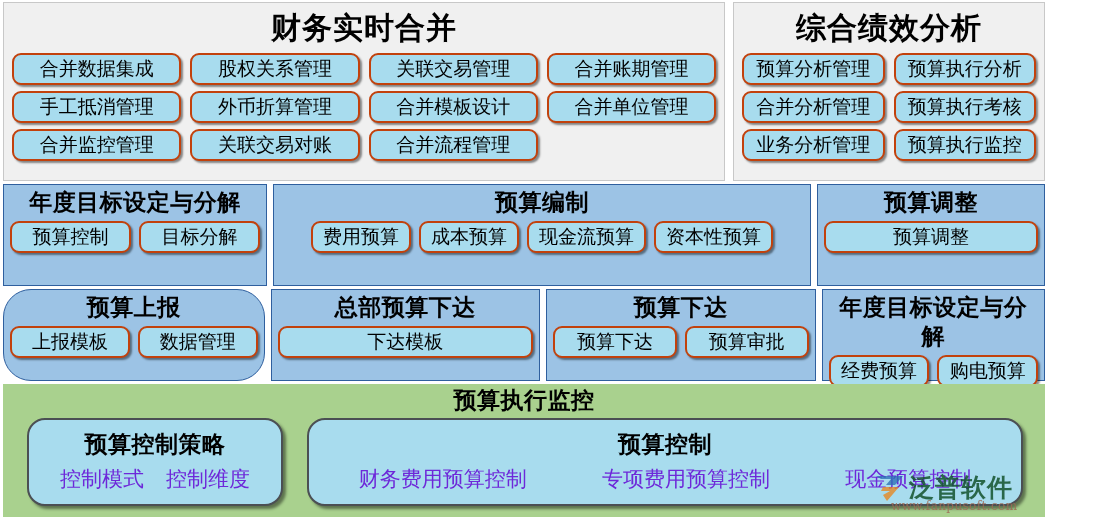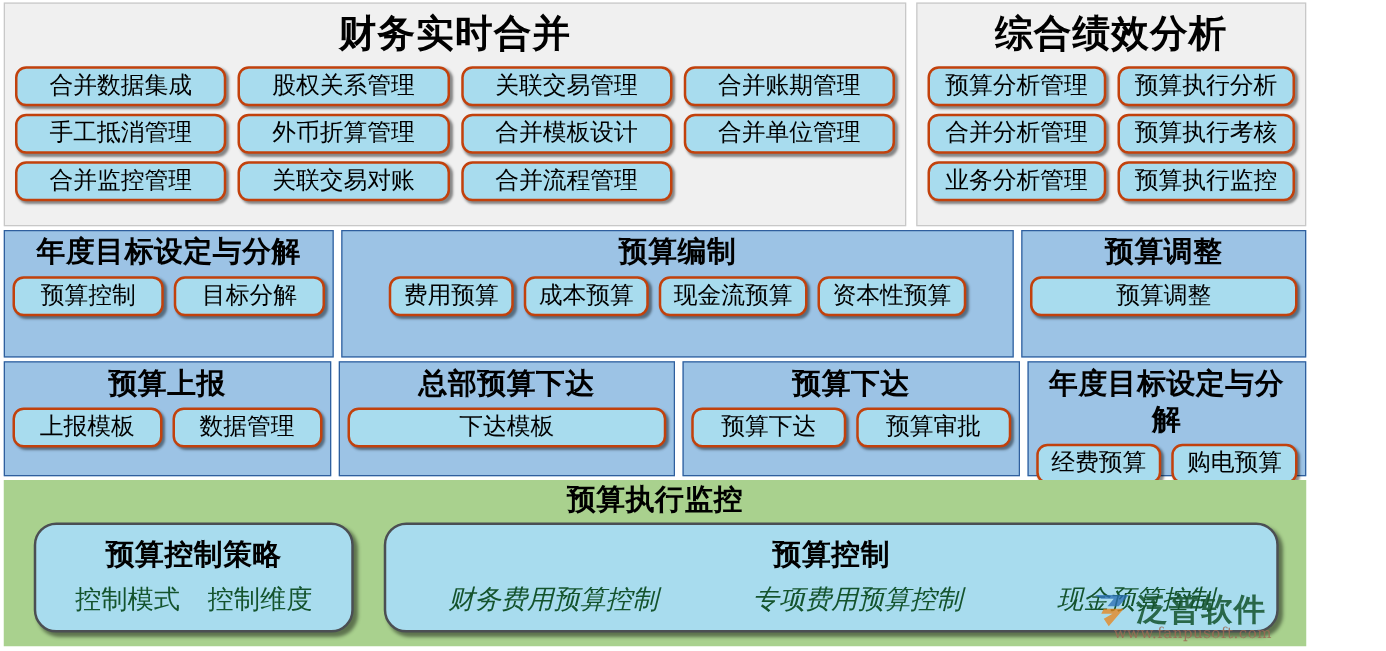--- a/index.html
+++ b/index.html
@@ -116,21 +116,21 @@
   }
   .bp-buttons .btn { flex: 0 1 auto; padding-left: 10px; padding-right: 10px; }
   .bp-buttons.fill .btn { flex: 1 1 auto; }
 
   
   .p-annual   { width: 264px; }
   .p-prepare  { width: 538px; }
   .p-adjust   { flex: 1 1 auto; }
 
   
-  .p-report   { width: 264px; }
+  .p-report   { width: 264px; border-radius: 28px; }
   .p-hq       { width: 272px; }
   .p-issue    { width: 272px; }
   .p-monthly  { flex: 1 1 auto; }
 
   
   .green-band {
     background: #a9d18e;
     margin: 3px 3px 0 3px;
     height: 133px;
     box-sizing: border-box;
@@ -169,34 +169,33 @@
     font-weight: bold;
     font-size: 23px;
     text-align: center;
     color: #000;
     line-height: 1.25;
     letter-spacing: 0.5px;
   }
   .bigbtn .bb-sub {
     display: flex;
     font-size: 21px;
-    color: #14532d;
+    color: #6d28d9;
     line-height: 1.3;
     margin-top: 7px;
   }
   .strategy-box { width: 256px; }
   .strategy-box .bb-sub {
     justify-content: center;
     gap: 22px;
   }
   .control-box { flex: 1 1 auto; }
   .control-box .bb-sub {
     justify-content: space-around;
     padding: 0 12px;
-    font-style: italic;
   }
   .sub-item { white-space: nowrap; cursor: pointer; }
 
   
   .watermark {
     position: absolute;
     right: 4px;
     bottom: 0px;
     width: 168px;
     height: 48px;

